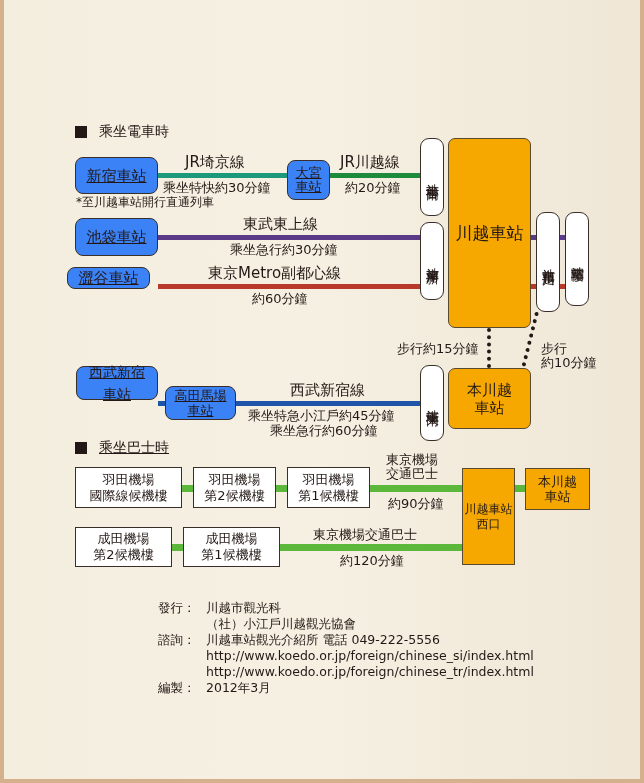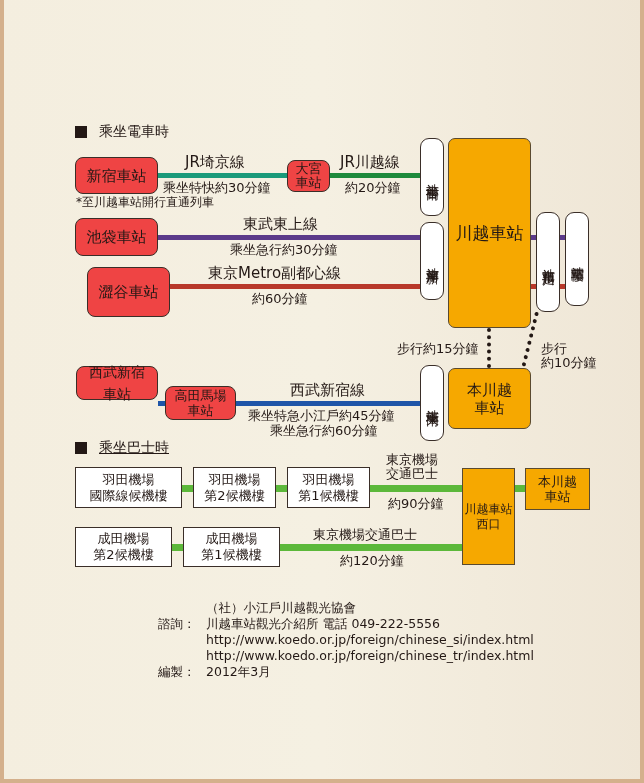--- a/index.html
+++ b/index.html
@@ -6,23 +6,23 @@
   body{width:644px;height:783px;position:relative;overflow:hidden;
     background:linear-gradient(90deg,#f4eedf 0%,#f5f0e2 50%,#efe6d6 100%);
     font-family:"DejaVu Sans","Liberation Sans",sans-serif;color:#231815;}
   .frame-l{position:absolute;left:0;top:0;width:4px;height:783px;background:#d4b08c;}
   .frame-r{position:absolute;right:0;top:0;width:4px;height:783px;background:#d4b08c;}
   .frame-b{position:absolute;left:0;bottom:0;width:644px;height:4px;background:#d4b08c;}
   .abs{position:absolute;}
   .heading{font-size:14px;display:flex;align-items:center;gap:12px;}
   .heading .sq{width:12px;height:12px;background:#231815;display:inline-block;}
   .line{position:absolute;height:5px;}
-  .stn{position:absolute;background:#ef4444;border:1.3px solid #3a2e28;border-radius:8px;
+  .stn{position:absolute;background:#3b82f6;border:1.3px solid #3a2e28;border-radius:8px;
     display:flex;align-items:center;justify-content:center;text-align:center;
-    font-size:15px;line-height:16px;box-sizing:border-box;}
+    font-size:15px;line-height:16px;box-sizing:border-box;text-decoration:underline;}
   .stn.small{font-size:13px;line-height:14px;}
   .vstn{position:absolute;background:#fff;border:1.3px solid #3a2e28;border-radius:9px;
     box-sizing:border-box;writing-mode:vertical-rl;text-orientation:upright;
     display:flex;align-items:center;justify-content:center;font-size:13px;line-height:20px;letter-spacing:-1px;}
   .hub{position:absolute;background:#f6a800;border:1.3px solid #5a4a30;border-radius:7px;box-sizing:border-box;
     display:flex;align-items:center;justify-content:center;text-align:center;}
   .box{position:absolute;background:#fff;border:1.3px solid #3a2e28;box-sizing:border-box;
     display:flex;align-items:center;justify-content:center;text-align:center;font-size:13px;line-height:16px;}
   .obox{position:absolute;background:#f6a800;border:1.3px solid #5a4a30;box-sizing:border-box;
     display:flex;align-items:center;justify-content:center;text-align:center;font-size:13px;line-height:15px;}
@@ -52,32 +52,32 @@
 <div class="line" style="left:158px;top:284px;width:262px;background:#b8382a;"></div>
 <div class="line" style="left:530px;top:284px;width:40px;background:#b8382a;"></div>
 <div class="line" style="left:158px;top:401px;width:270px;background:#1f55a8;"></div>
 
 <div class="stn" style="left:75px;top:157px;width:83px;height:37px;">
   <span style="white-space:pre-line">新宿車站</span>
 </div>
 <div class="lbl big" style="left:185px;top:153px;">JR埼京線</div>
 <div class="lbl" style="left:163px;top:179px;text-align:center;">乘坐特快約30分鐘</div>
 <div class="lbl" style="left:76px;top:194px;font-size:12px;">*至川越車站開行直通列車</div>
-<div class="stn small" style="left:287px;top:160px;width:43px;height:32px;white-space:pre-line;">大宮
+<div class="stn small" style="left:287px;top:160px;width:43px;height:40px;white-space:pre-line;">大宮
 車站</div>
 <div class="lbl big" style="left:340px;top:153px;">JR川越線</div>
 <div class="lbl" style="left:345px;top:179px;">約20分鐘</div>
 
 <div class="stn" style="left:75px;top:218px;width:83px;height:38px;">
   <span>池袋車站</span>
 </div>
 <div class="lbl big" style="left:243px;top:215px;">東武東上線</div>
 <div class="lbl" style="left:230px;top:241px;">乘坐急行約30分鐘</div>
 
-<div class="stn" style="left:87px;top:267px;width:83px;height:50px;">
+<div class="stn" style="left:67px;top:267px;width:83px;height:22px;">
   <span>澀谷車站</span>
 </div>
 <div class="lbl big" style="left:208px;top:264px;">東京Metro副都心線</div>
 <div class="lbl" style="left:252px;top:290px;">約60分鐘</div>
 
 <div class="vstn" style="left:420px;top:138px;width:24px;height:78px;">南古谷車站</div>
 <div class="vstn" style="left:420px;top:222px;width:24px;height:78px;">新河岸車站</div>
 <div class="vstn" style="left:536px;top:212px;width:24px;height:100px;">川越市車站</div>
 <div class="vstn" style="left:565px;top:212px;width:24px;height:94px;">霞關車站</div>
 <div class="vstn" style="left:420px;top:365px;width:24px;height:76px;">南大塚車站</div>
@@ -130,20 +130,24 @@
 <div class="lbl" style="left:313px;top:526px;">東京機場交通巴士</div>
 <div class="lbl" style="left:340px;top:552px;">約120分鐘</div>
 
 <div class="obox" style="left:462px;top:468px;width:53px;height:97px;white-space:pre-line;font-size:12px;">川越車站
 西口</div>
 <div class="obox" style="left:525px;top:468px;width:65px;height:42px;white-space:pre-line;">本川越
 車站</div>
 
 <div class="abs info" style="left:158px;top:600px;">
   <div class="row">
+      <span class="k">發行：</span>
+      <span>川越市觀光科</span>
+    </div>
+  <div class="row">
       <span class="k"></span>
       <span>（社）小江戶川越觀光協會</span>
     </div>
   <div class="row">
       <span class="k">諮詢：</span>
       <span>川越車站觀光介紹所  電話 049-222-5556</span>
     </div>
   <div class="row">
       <span class="k"></span>
       <span>http://www.koedo.or.jp/foreign/chinese_si/index.html</span>

